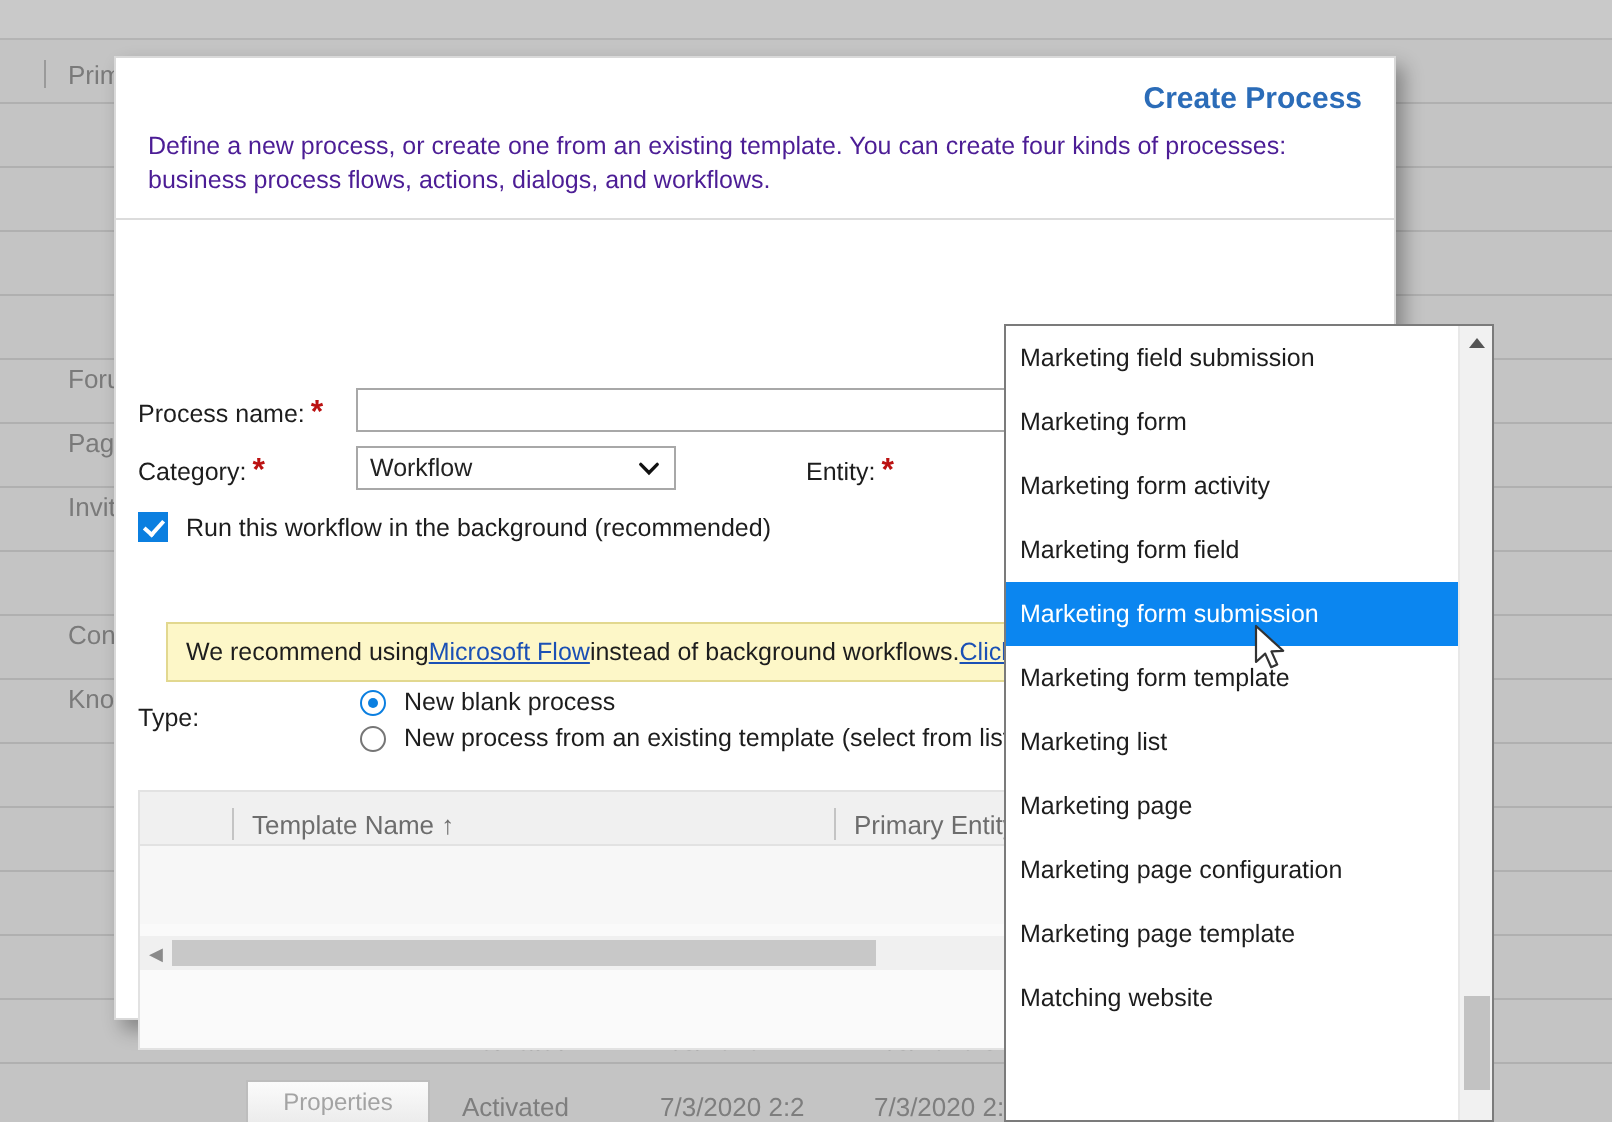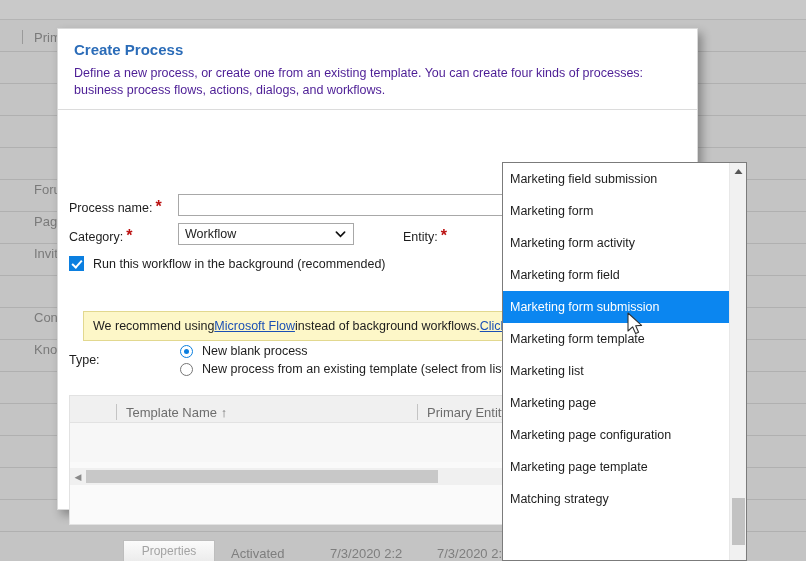--- a/index.html
+++ b/index.html
@@ -60,20 +60,21 @@
   #dialog-header {
     padding: 12px 16px 10px 16px;
     border-bottom: 1px solid #dcdcdc;
     background: #ffffff;
   }
   #dialog-title {
     color: #2b6cb8;
     font-size: 15px;
     font-weight: bold;
     margin: 0 0 7px 0;
+    text-align: right;
   }
   #dialog-subtitle {
     font-size: 12.5px;
     color: #4c1d95;
     line-height: 17px;
     margin: 0;
     max-width: 612px;
   }
 
   #dialog-body { padding: 0; position: relative; }
@@ -331,21 +332,21 @@
   <div id="dialog-body">
 
     <div class="form-row" style="left:11px; top:88px;">
       <span class="field-label">Process name:</span><span class="req">*</span>
     </div>
     <input class="text-input" style="position: absolute; left: 120px; top: 84px; width: 506px;" type="text" value="">
 
     <div class="form-row" style="left:11px; top:117px;">
       <span class="field-label">Category:</span><span class="req">*</span>
     </div>
-    <div class="select-box" style="position:absolute; left:120px; top:113px; width:176px;">
+    <div class="select-box" style="position:absolute; left:120px; top:113px; width:160px;">
       <span>Workflow</span>
       <svg class="chev" viewBox="0 0 12 12">
         <path d="M1.5 4 L6 8.6 L10.5 4" stroke="#111" stroke-width="1.8" fill="none" stroke-linecap="round"></path>
       </svg>
     </div>
 
     <div class="form-row" style="left:345px; top:117px;">
       <span class="field-label">Entity:</span><span class="req">*</span>
     </div>
     <div class="select-box" style="position:absolute; left:446px; top:113px; width:180px;">
@@ -412,21 +413,21 @@
     <div class="dd-item">Marketing field submission</div>
     <div class="dd-item">Marketing form</div>
     <div class="dd-item">Marketing form activity</div>
     <div class="dd-item">Marketing form field</div>
     <div class="dd-item selected">Marketing form submission</div>
     <div class="dd-item">Marketing form template</div>
     <div class="dd-item">Marketing list</div>
     <div class="dd-item">Marketing page</div>
     <div class="dd-item">Marketing page configuration</div>
     <div class="dd-item">Marketing page template</div>
-    <div class="dd-item">Matching strategy</div>
+    <div class="dd-item">Matching website</div>
   </div>
   <div id="dd-scroll">
     <div id="dd-up">
       <svg width="9" height="7" viewBox="0 0 9 7">
           <path d="M4.5 1 L8.5 6 L0.5 6 Z" fill="#555"></path>
         </svg>
     </div>
     <div id="dd-thumb"></div>
   </div>
 </div>

